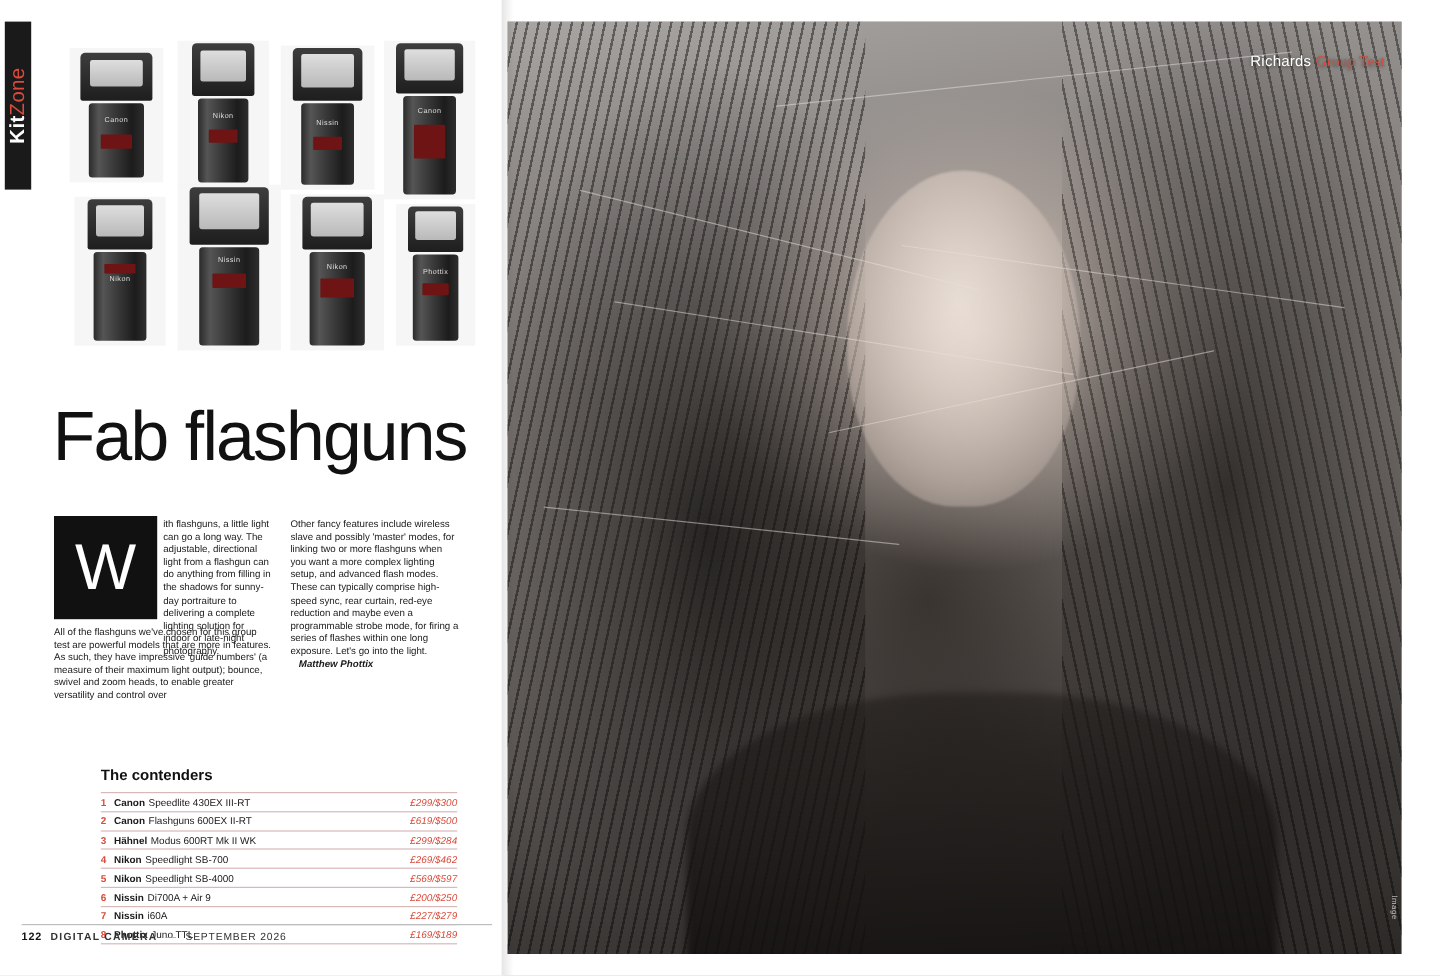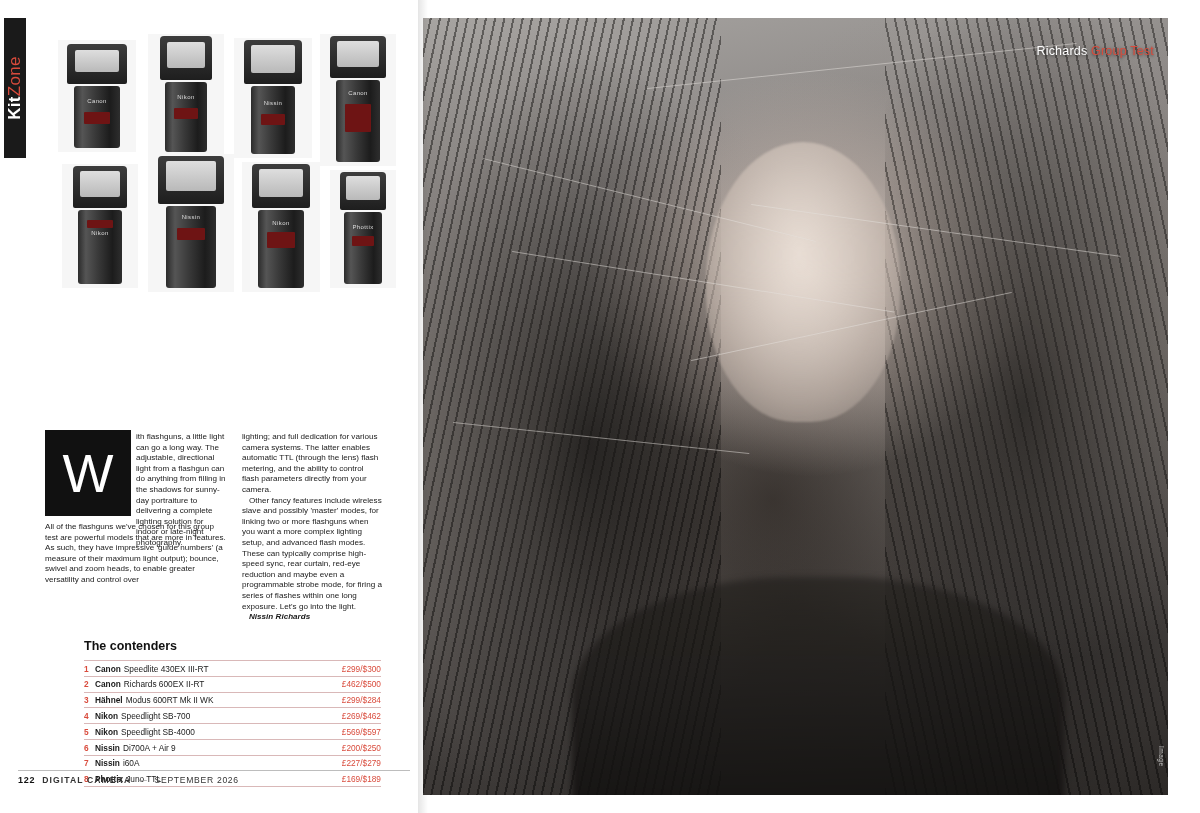--- a/index.html
+++ b/index.html
@@ -196,20 +196,21 @@
     flex: 0 0 11px;
   }
   .c-brand { font-weight: 700; margin-right: 3px; }
   .c-model { font-weight: 400; }
   .c-name { flex: 1 1 auto; white-space: nowrap; overflow: hidden; }
   .c-price {
     color: #d94b3c;
     font-weight: 400;
     flex: 0 0 auto;
     text-align: left;
+    font-style: italic;
   }
 
   
   .footer-rule {
     position: absolute;
     left: 18px;
     top: 770px;
     width: 392px;
     height: 1px;
     background: #bdbdbd;
@@ -298,21 +299,21 @@
   }
   .kicker {
     position: absolute;
     right: 14px;
     top: 26px;
     font-size: 12.5px;
     color: #ffffff;
     letter-spacing: .2px;
     text-shadow: 0 1px 3px rgba(0,0,0,.55);
   }
-  .kicker .grp { color: #d94b3c; }
+  .kicker .grp { color: #d94b3c; font-family: Liberation Serif, serif; }
   .credit {
     position: absolute;
     right: 3px;
     bottom: 28px;
     font-size: 6.5px;
     color: rgba(255,255,255,.7);
     writing-mode: vertical-rl;
     letter-spacing: .5px;
   }
   .gutter-shadow {
@@ -396,48 +397,48 @@
 
       <div class="gun" style="left:278px; top:148px; width:66px; height:118px;">
         <div class="head" style="top:2px;  width:46px; height:38px;"></div>
         <div class="panel" style="top:6px;  width:34px; height:24px;"></div>
         <div class="body" style="top:42px; width:38px; height:72px;"></div>
         <div class="brand" style="top:54px;">Phottix</div>
         <div class="screen" style="top:66px; width:22px; height:10px;"></div>
       </div>
     </div>
 
+    <h1 class="headline">Fab flashguns</h1>
 
     <div class="dropcap">W</div>
 
     <div class="col col-1">
       <p>ith flashguns, a little light can go a long way. The adjustable, directional light from a flashgun can do anything from filling in the shadows for sunny-day portraiture to delivering a complete lighting solution for indoor or late-night photography.</p>
     </div>
     <div class="col col-1b">
       <p>All of the flashguns we've chosen for this group test are powerful models that are more in features. As such, they have impressive 'guide numbers' (a measure of their maximum light output); bounce, swivel and zoom heads, to enable greater versatility and control over</p>
     </div>
     <div class="col col-2">
-      <p>lighting; and full dedication for various camera systems. The latter enables automatic TTL (through the lens) flash metering, and the ability to control flash parameters directly from your camera.</p>
       <p>Other fancy features include wireless slave and possibly 'master' modes, for linking two or more flashguns when you want a more complex lighting setup, and advanced flash modes. These can typically comprise high-speed sync, rear curtain, red-eye reduction and maybe even a programmable strobe mode, for firing a series of flashes within one long exposure. Let's go into the light.</p>
-      <p class="byline">Nissin Richards</p>
+      <p class="byline">Matthew Phottix</p>
     </div>
 
     <div class="contenders">
       <h3>The contenders</h3>
 
       <div class="c-row">
         <span class="c-num">1</span>
         <span class="c-name"><b class="c-brand">Canon</b><span class="c-model">Speedlite 430EX III-RT</span></span>
         <span class="c-price">£299/$300</span>
       </div>
 
       <div class="c-row">
         <span class="c-num">2</span>
-        <span class="c-name"><b class="c-brand">Canon</b><span class="c-model">Richards 600EX II-RT</span></span>
-        <span class="c-price">£462/$500</span>
+        <span class="c-name"><b class="c-brand">Canon</b><span class="c-model">Flashguns 600EX II-RT</span></span>
+        <span class="c-price">£619/$500</span>
       </div>
 
       <div class="c-row">
         <span class="c-num">3</span>
         <span class="c-name"><b class="c-brand">Hähnel</b><span class="c-model">Modus 600RT Mk II WK</span></span>
         <span class="c-price">£299/$284</span>
       </div>
 
       <div class="c-row">
         <span class="c-num">4</span>

